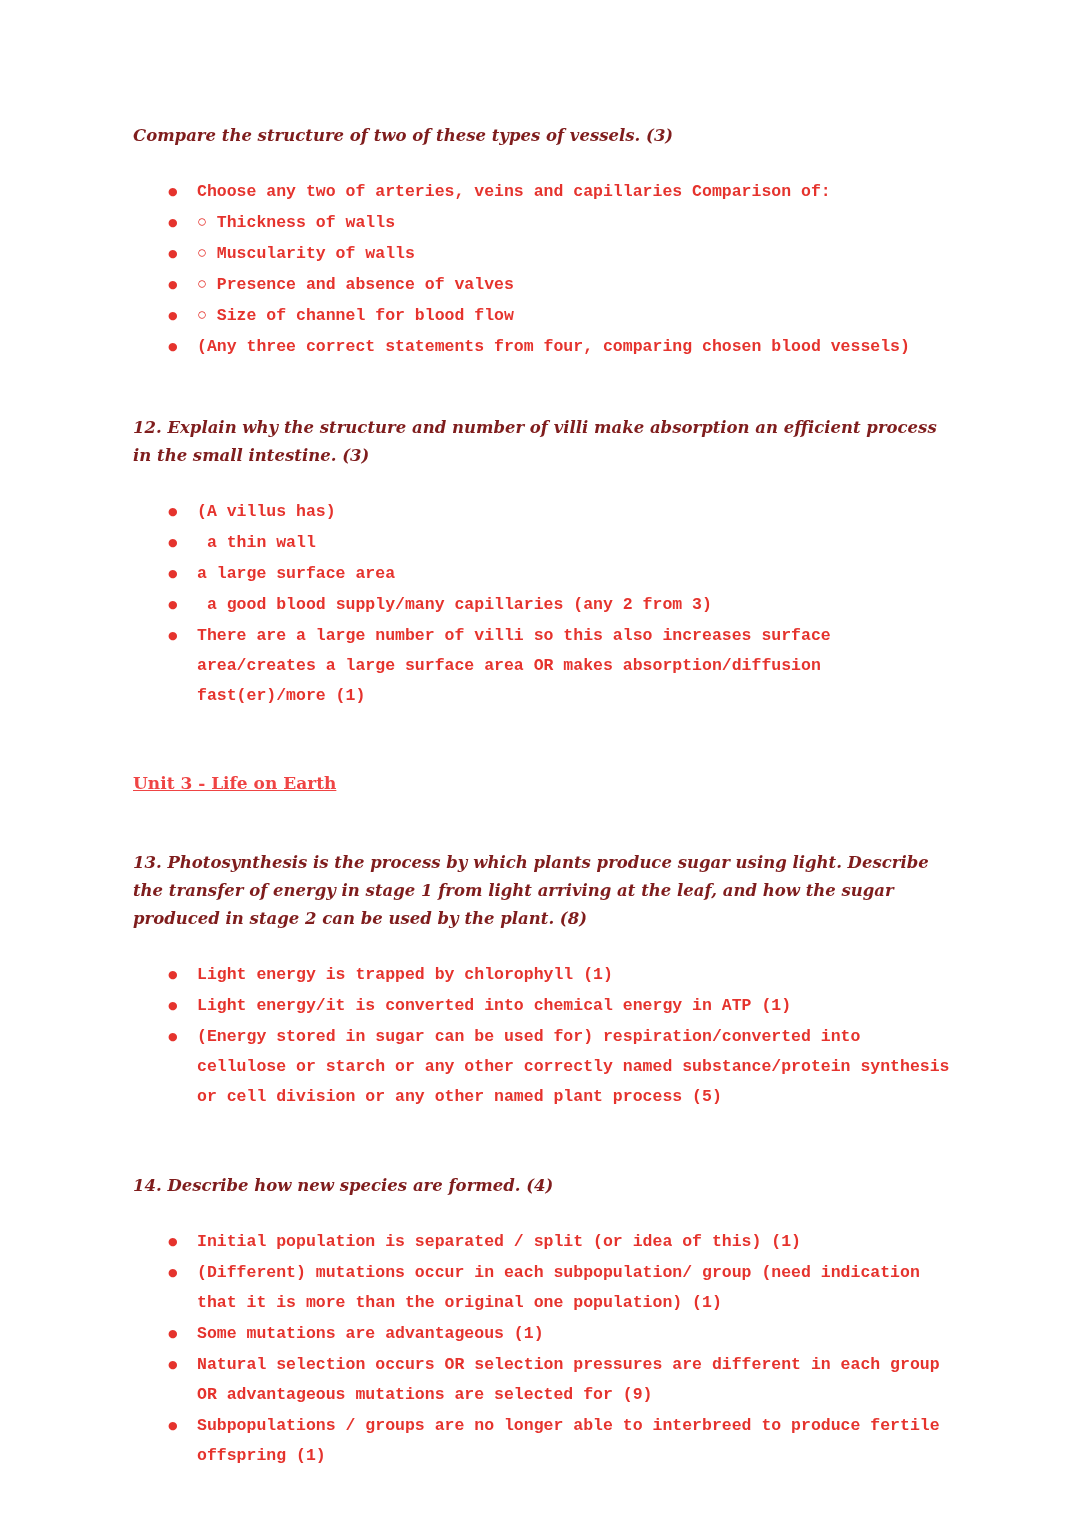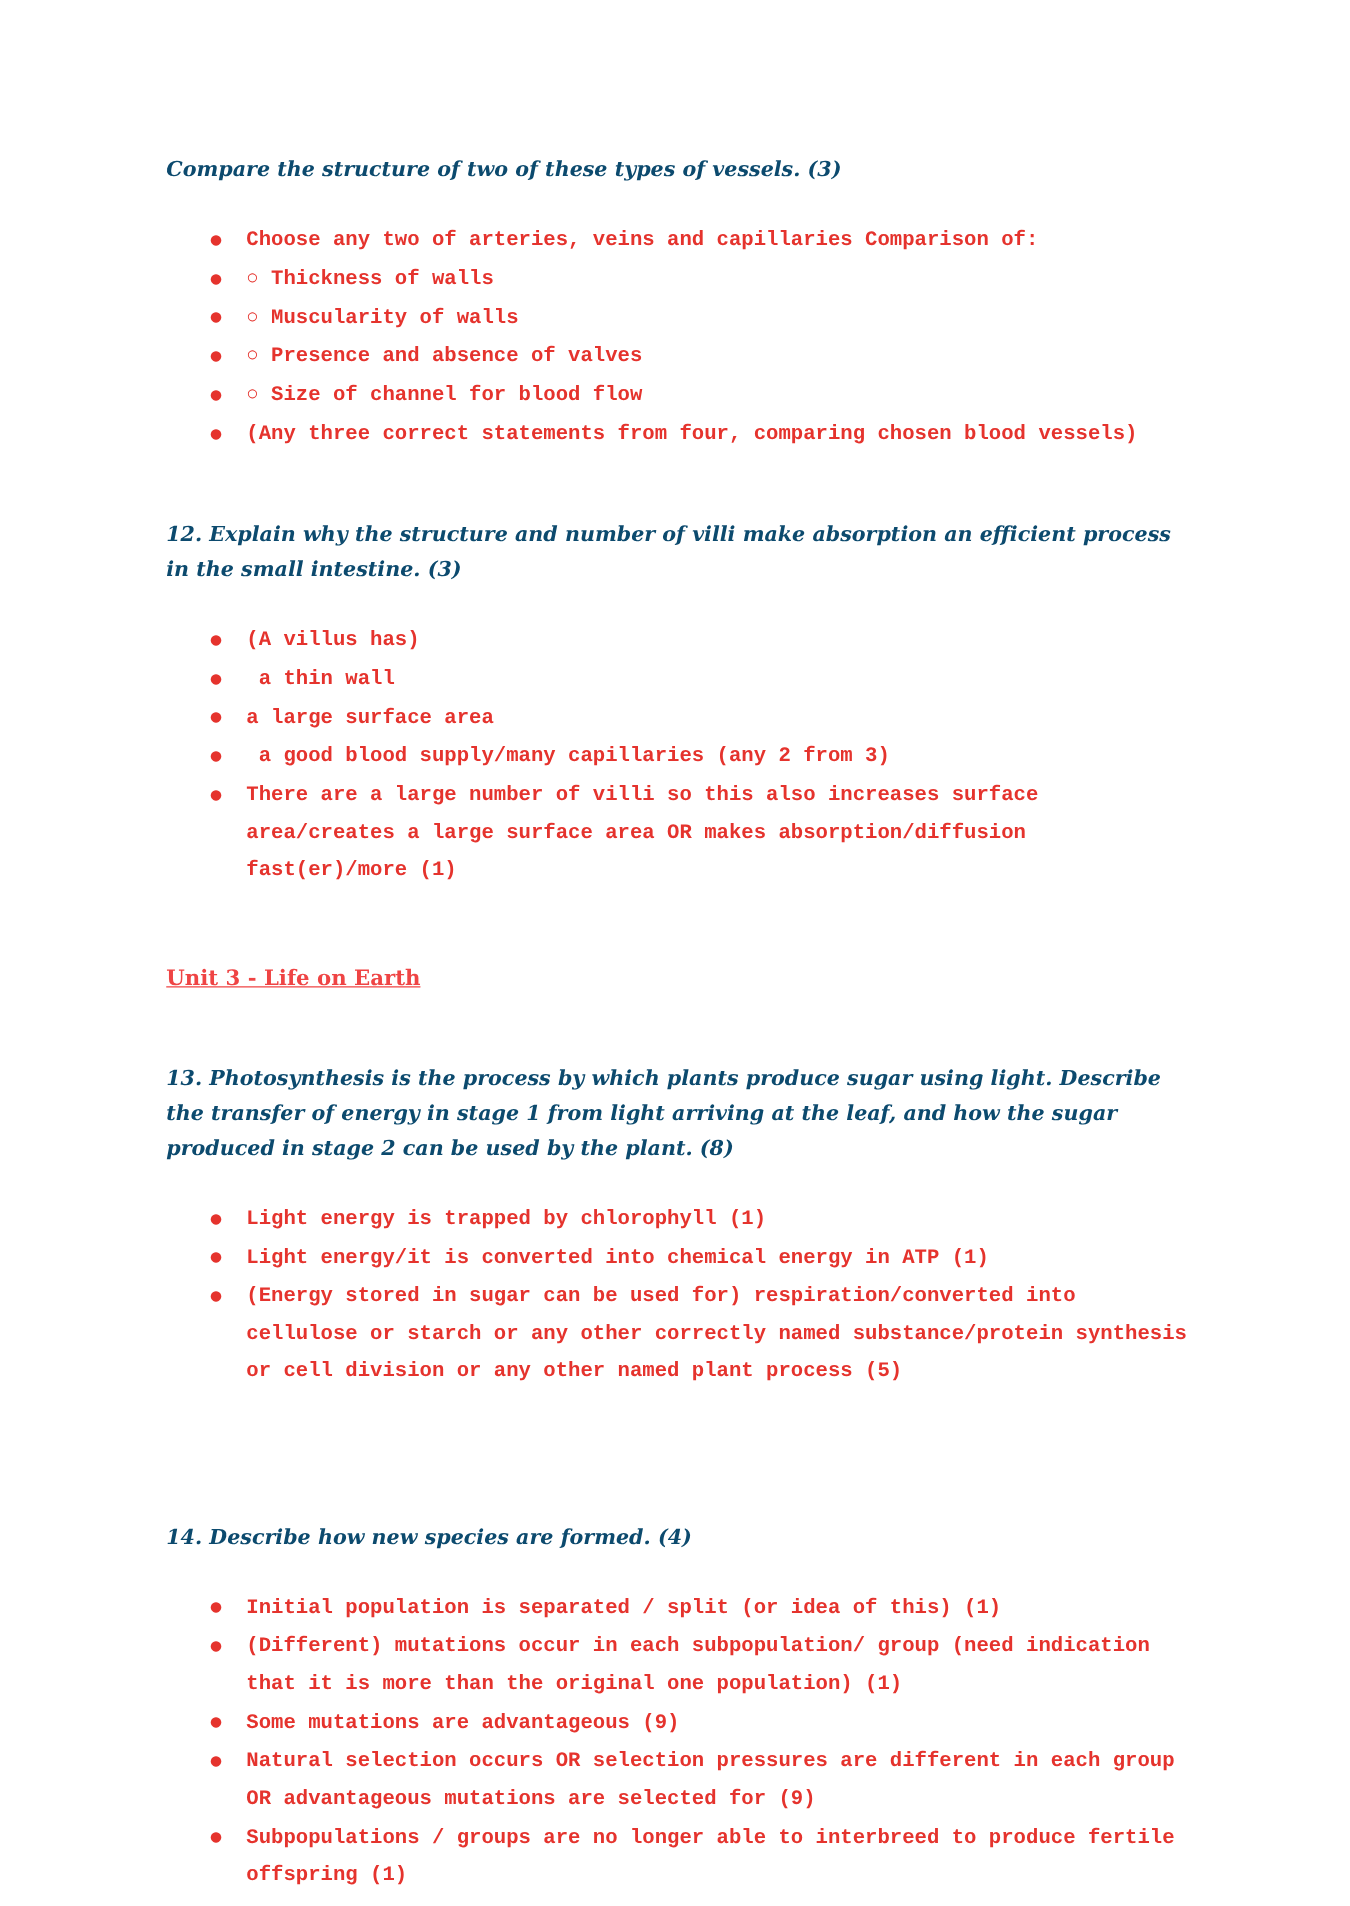--- a/index.html
+++ b/index.html
@@ -14,25 +14,25 @@
     color: #1b1b1b;
   }
   .content {
     padding: 122px 130px 60px 133px;
   }
   .question {
     font-style: italic;
     font-weight: 600;
     font-size: 16.5px;
     line-height: 28px;
-    color: #0c4a6e;
+    color: #7f1d1d;
     margin-top: 52px;
   }
   .question.first { margin-top: 0; }
-  .question.extra-space { margin-top: 104px; font-style: italic; }
+  .question.extra-space { margin-top: 60px; font-style: italic; }
   .section-heading {
     font-weight: 700;
     font-size: 17px;
     line-height: 28px;
     color: #ef4444;
     text-decoration: underline;
     margin-top: 58px;
   }
   .bullet-list {
     margin-top: 27px;
@@ -136,21 +136,21 @@
         <li class="bullet-item">
           <span class="bullet-marker">●</span>
           <span class="bullet-text">Initial population is separated / split (or idea of this) (1)</span>
         </li>
         <li class="bullet-item">
           <span class="bullet-marker">●</span>
           <span class="bullet-text">(Different) mutations occur in each subpopulation/ group (need indication that it is more than the original one population) (1)</span>
         </li>
         <li class="bullet-item">
           <span class="bullet-marker">●</span>
-          <span class="bullet-text">Some mutations are advantageous (9)</span>
+          <span class="bullet-text">Some mutations are advantageous (1)</span>
         </li>
         <li class="bullet-item">
           <span class="bullet-marker">●</span>
           <span class="bullet-text">Natural selection occurs OR selection pressures are different in each group OR advantageous mutations are selected for (9)</span>
         </li>
         <li class="bullet-item">
           <span class="bullet-marker">●</span>
           <span class="bullet-text">Subpopulations / groups are no longer able to interbreed to produce fertile offspring (1)</span>
         </li>
       </ul>

